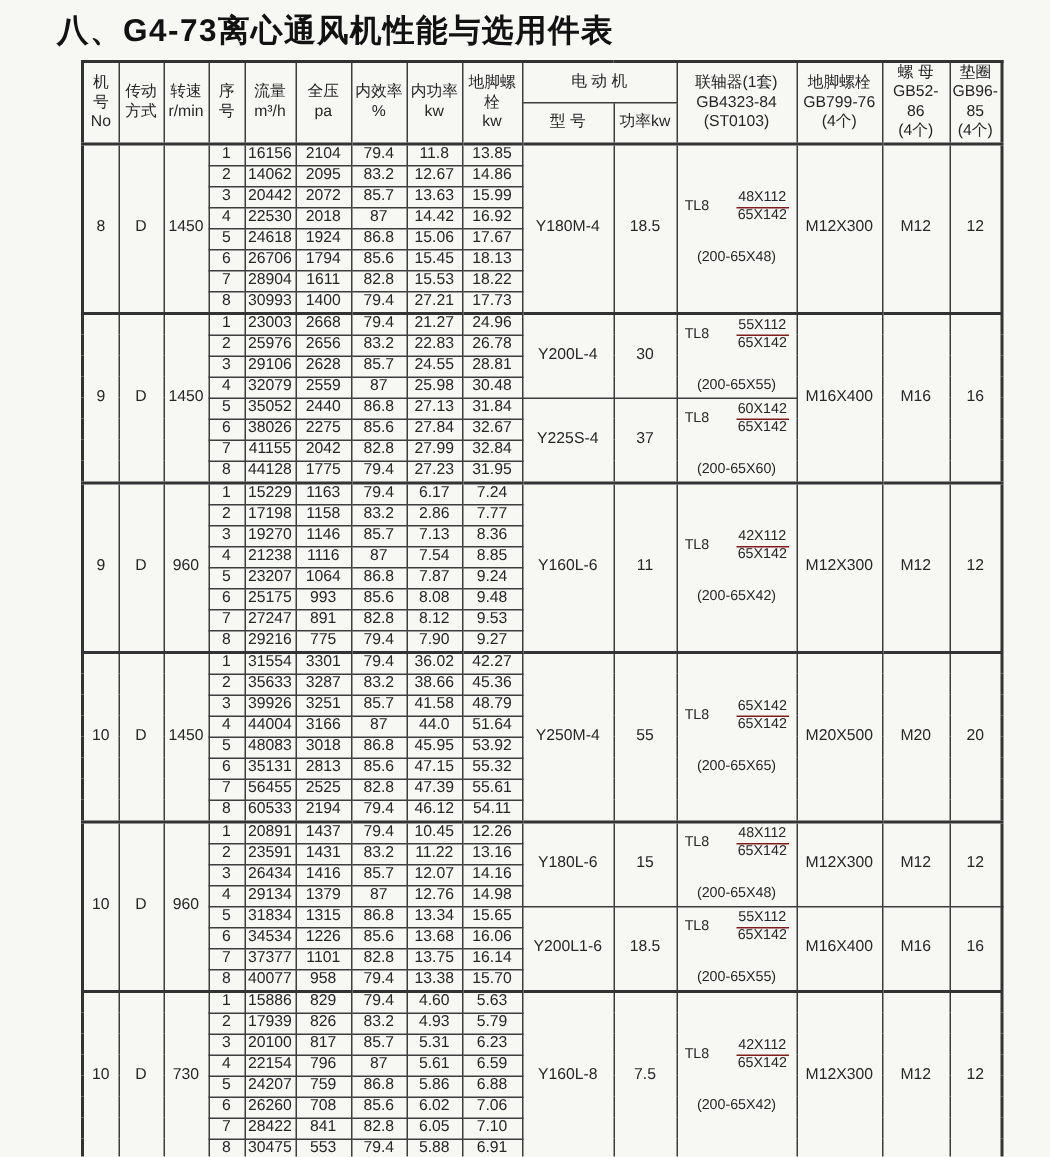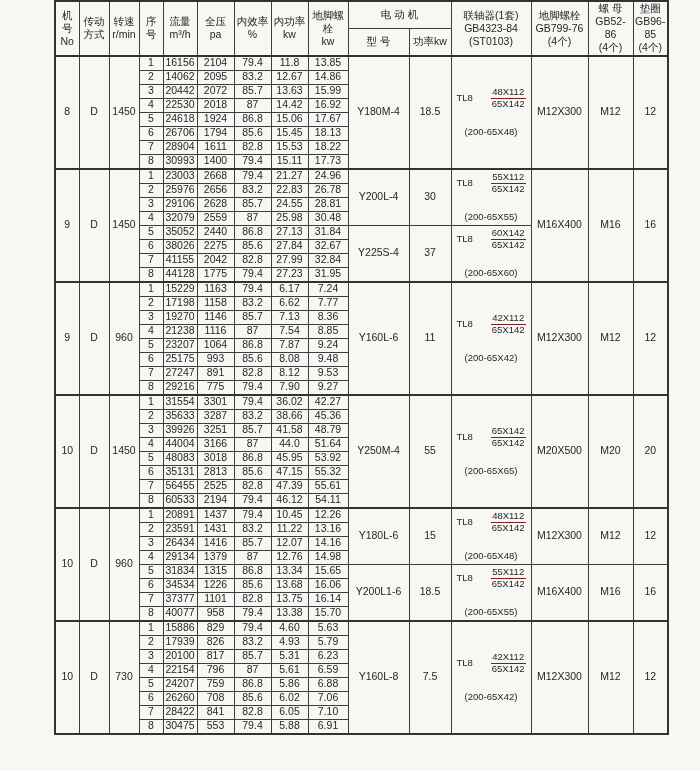--- a/index.html
+++ b/index.html
@@ -54,20 +54,21 @@
   .cpl-top .tl{margin-right:18px;}
   .frac{display:inline-block;text-align:center;}
   .frac .num{display:block;border-bottom:1px solid #7f1d1d;padding:0 1px;font-size:9.5px;line-height:1.15;}
   .frac .den{display:block;padding:0 1px;font-size:9.5px;line-height:1.15;}
   .cpl-note{font-size:9.5px;line-height:1.2;margin-top:16px;}
 </style>
 </head>
 <body>
 
 <div class="page">
+  <h1 class="title">八、G4-73离心通风机性能与选用件表</h1>
 
   <table class="perf">
     <colgroup>
       <col style="width:24px">
         <col style="width:30px">
         <col style="width:30px">
       <col style="width:24px">
         <col style="width:34px">
         <col style="width:37px">
       <col style="width:37px">
@@ -194,21 +195,21 @@
           <td>1611</td>
           <td>82.8</td>
           <td>15.53</td>
           <td>18.22</td>
         </tr>
         <tr>
           <td>8</td>
           <td>30993</td>
           <td>1400</td>
           <td>79.4</td>
-          <td>15.11</td>
+          <td>27.21</td>
           <td>17.73</td>
         </tr>
         <tr class="block-start">
           <td rowspan="8">9</td>
           <td rowspan="8">D</td>
           <td rowspan="8">1450</td>
           <td>1</td>
           <td>23003</td>
           <td>2668</td>
           <td>79.4</td>
@@ -328,21 +329,21 @@
           </td>
           <td rowspan="8">M12X300</td>
           <td rowspan="8">M12</td>
           <td rowspan="8">12</td>
         </tr>
         <tr>
           <td>2</td>
           <td>17198</td>
           <td>1158</td>
           <td>83.2</td>
-          <td>6.62</td>
+          <td>2.86</td>
           <td>7.77</td>
         </tr>
         <tr>
           <td>3</td>
           <td>19270</td>
           <td>1146</td>
           <td>85.7</td>
           <td>7.13</td>
           <td>8.36</td>
         </tr>

